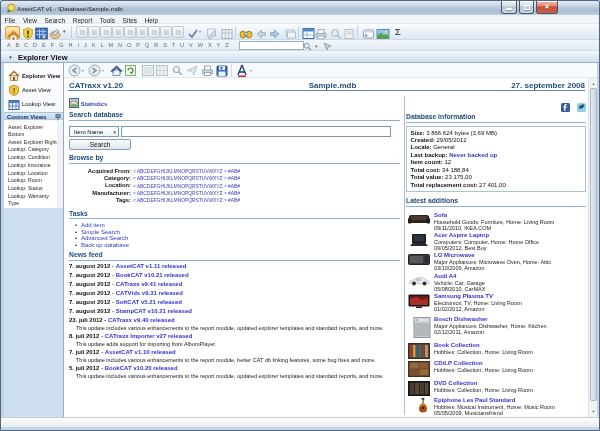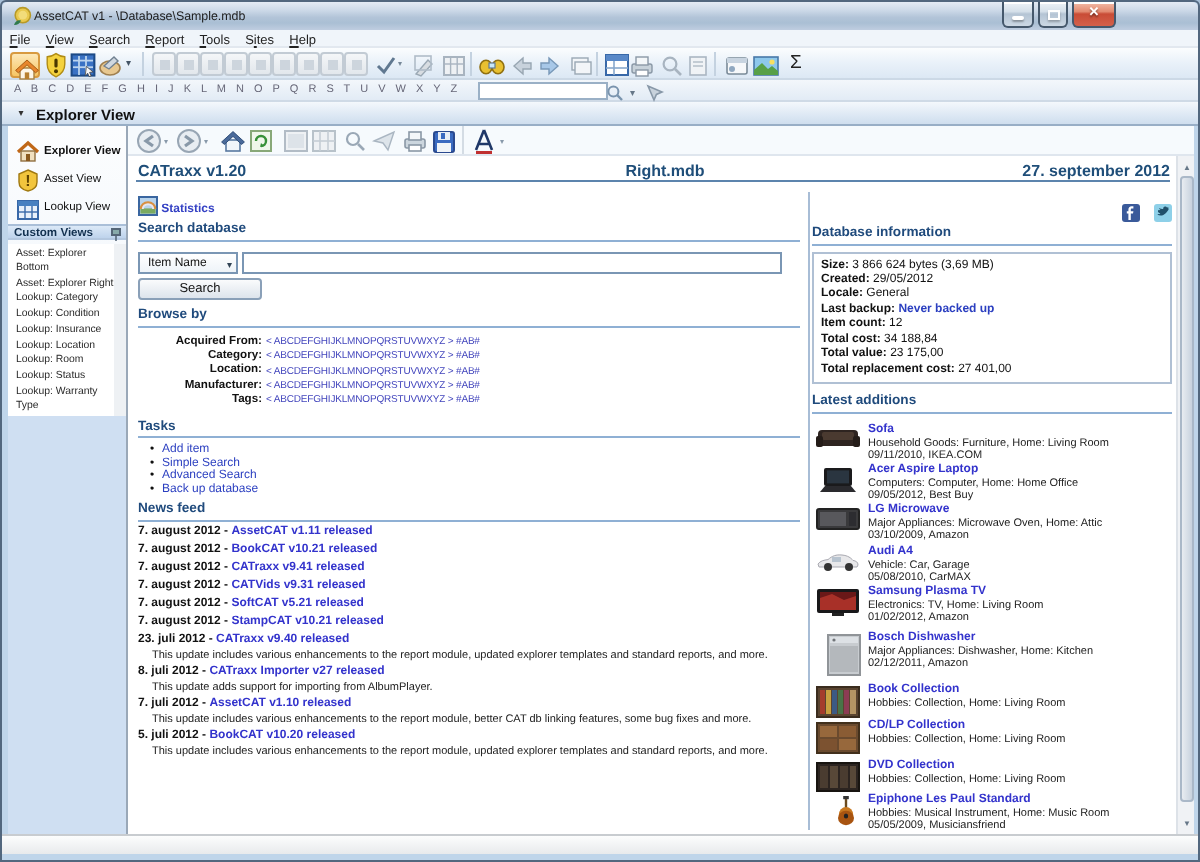--- a/index.html
+++ b/index.html
@@ -340,22 +340,22 @@
       </svg>
   <div class="abs" style="left:186px;top:5px;font-size:4px;color:#89a;">▾</div>
  </div>
  <div id="vscroll">
   <div class="sarrow" style="top:1px;">▲</div>
   <div id="vthumb"></div>
   <div class="sarrow" style="bottom:1px;">▼</div>
  </div>
  <div id="trow">
       <span class="l">CATraxx v1.20</span>
-      <span class="c">Right.mdb</span>
-      <span class="r">27. september 2012</span>
+      <span class="c">Sample.mdb</span>
+      <span class="r">27. september 2008</span>
     </div>
  <div id="statrow"><svg width="10" height="10" viewBox="0 0 10 10" style="vertical-align:-2px;">
         <rect x="0.5" y="0.5" width="9" height="9" fill="#b8d4ec" stroke="#3a66a0"></rect>
         <rect x="1.2" y="6.2" width="7.6" height="2.6" fill="#7aaa60"></rect>
         <path d="M1.5 6.5 A3.5 3.2 0 0 1 8.5 6.5" fill="none" stroke="#d89040" stroke-width="1.4"></path>
         <path d="M2.4 6.5 A2.6 2.4 0 0 1 7.6 6.5" fill="none" stroke="#e8e8f0" stroke-width="1"></path>
       </svg> <a href="#">Statistics</a></div>
  <div id="social">
   <svg width="9" height="9" viewBox="0 0 9 9">
         <rect width="9" height="9" rx="1.5" fill="#3a5a9a"></rect>

